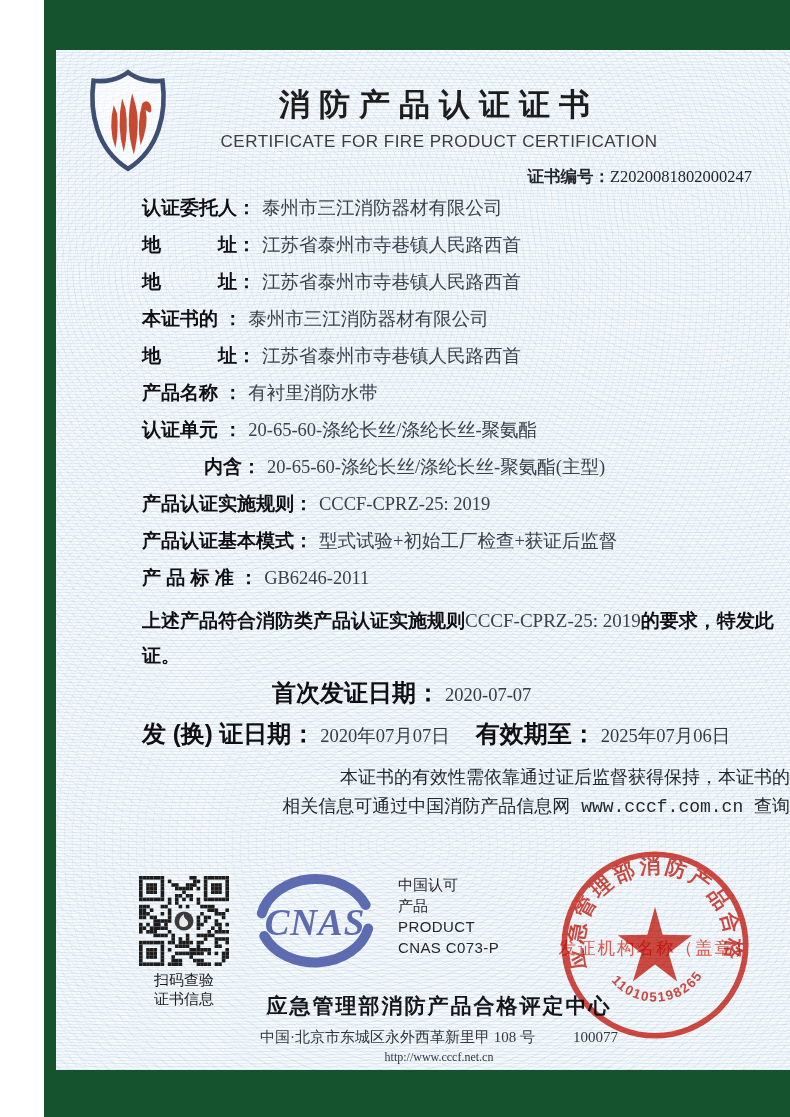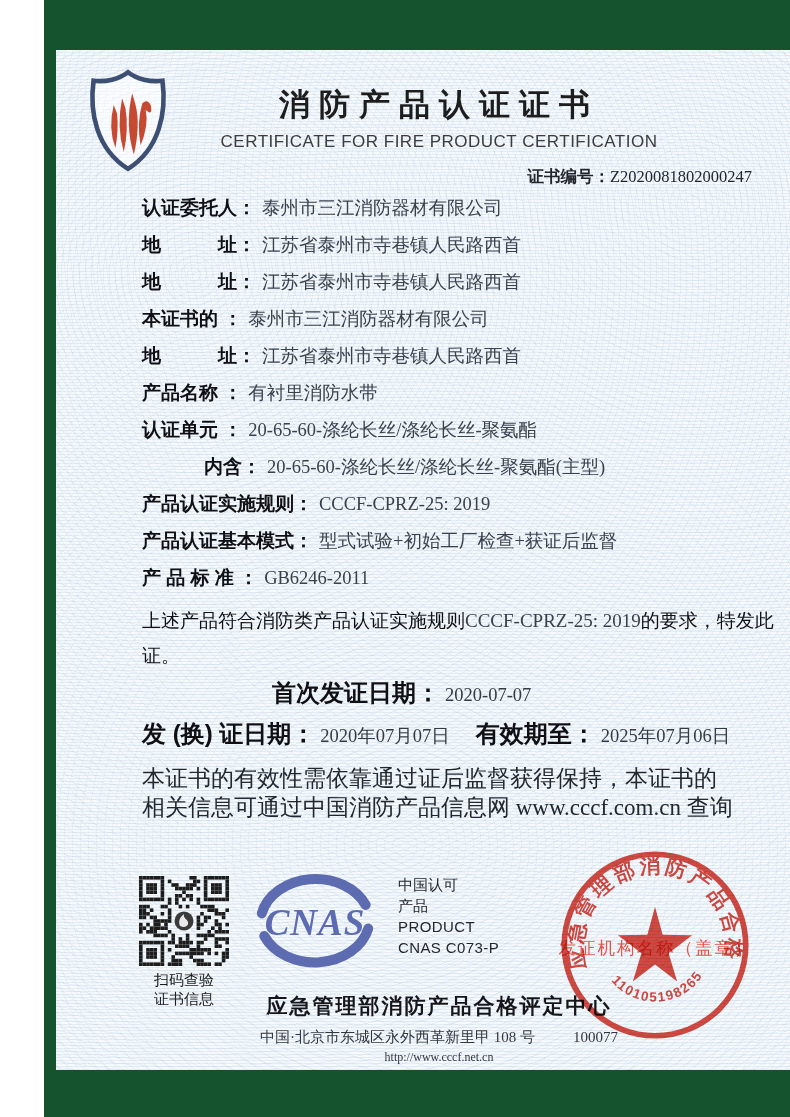--- a/index.html
+++ b/index.html
@@ -20,31 +20,31 @@
          font-size:17px;color:#3c3c3c;letter-spacing:0.5px;}
   .certno{position:absolute;top:116px;right:70px;font-size:16.5px;color:#23252c;}
   .certno .lab{font-weight:bold;}
   .fields{position:absolute;left:86px;top:146px;width:650px;}
   .row{margin-bottom:12px;line-height:24px;white-space:nowrap;}
   .row .lab{font-family:"Liberation Sans","DejaVu Sans",sans-serif;font-weight:bold;
             font-size:19px;color:#101014;}
   .row .val{font-size:18.5px;color:#3a414d;margin-left:6px;}
   .row.indent{margin-left:62px;}
   .statement{margin-top:4px;width:648px;line-height:35px;font-size:19px;white-space:normal;}
-  .statement .b{font-family:"Liberation Sans","DejaVu Sans",sans-serif;font-weight:normal;color:#101014;}
+  .statement .b{font-family:"Liberation Sans","DejaVu Sans",sans-serif;font-weight:bold;color:#101014;}
   .statement .code{color:#3a414d;}
   .firstissue{margin-top:7px;margin-left:130px;line-height:26px;white-space:nowrap;}
   .firstissue .lab,.issuerow .lab{font-family:"Liberation Sans","DejaVu Sans",sans-serif;
             font-weight:bold;font-size:24px;color:#101014;}
   .firstissue .val,.issuerow .val{font-size:18.5px;color:#343b46;margin-left:5px;}
   .issuerow{margin-top:12px;margin-left:0;line-height:26px;white-space:nowrap;}
   .issuerow .gap{display:inline-block;width:26px;}
-  .note{margin-top:14px;width:648px;text-align:left;line-height:29px;
-        font-size:23px;color:#23272e;
-        font-family:Liberation Serif, serif;}
+  .note{margin-top:14px;width:648px;text-align:right;line-height:29px;
+        font-size:18px;color:#23272e;
+        font-family:Liberation Mono, monospace;}
   .band{position:absolute;left:0;top:810px;width:100%;height:180px;}
   .qrblock{position:absolute;left:80px;top:16px;width:96px;text-align:center;}
   .qrblock svg{display:block;margin:0 auto;}
   .qrcap{font-size:15px;line-height:19px;color:#1c1c1c;margin-top:5px;}
   .cnasblock{position:absolute;left:198px;top:8px;}
   .accred{position:absolute;left:342px;top:14px;font-size:15px;line-height:21px;color:#26262a;}
   .accred .zh{font-family:Liberation Sans, sans-serif;}
   .accred .en{font-family:"Liberation Sans","DejaVu Sans",sans-serif;letter-spacing:0.4px;}
   .stampcap{position:absolute;left:492px;top:76px;width:216px;text-align:center;
             font-size:17.5px;letter-spacing:2px;color:#e0564c;z-index:1;}

